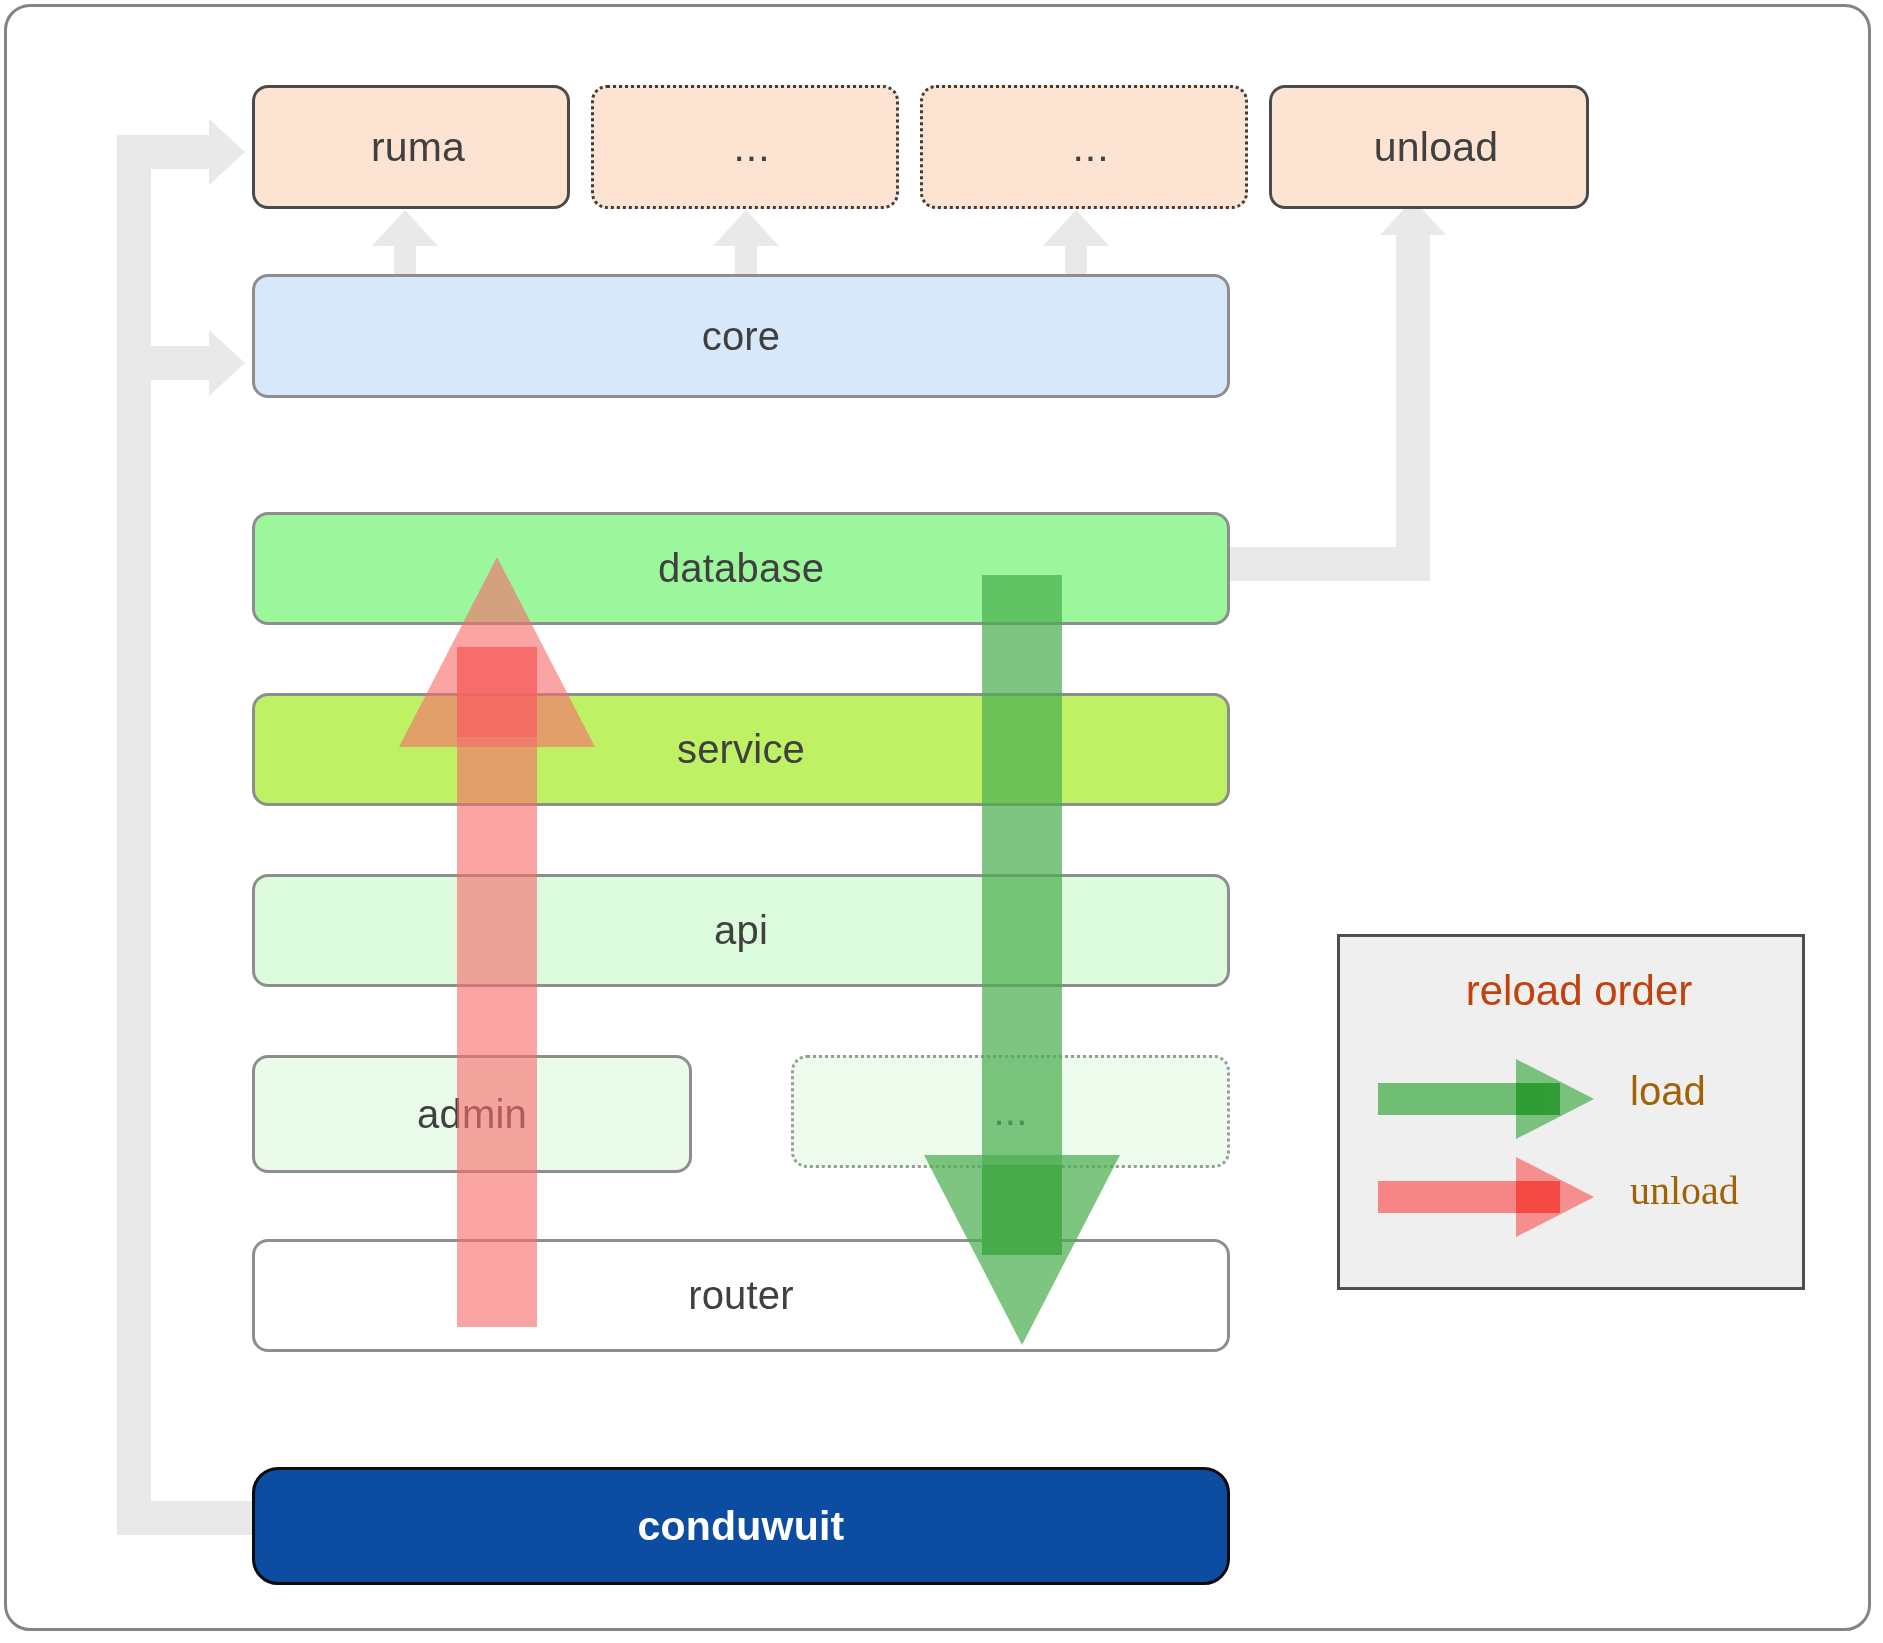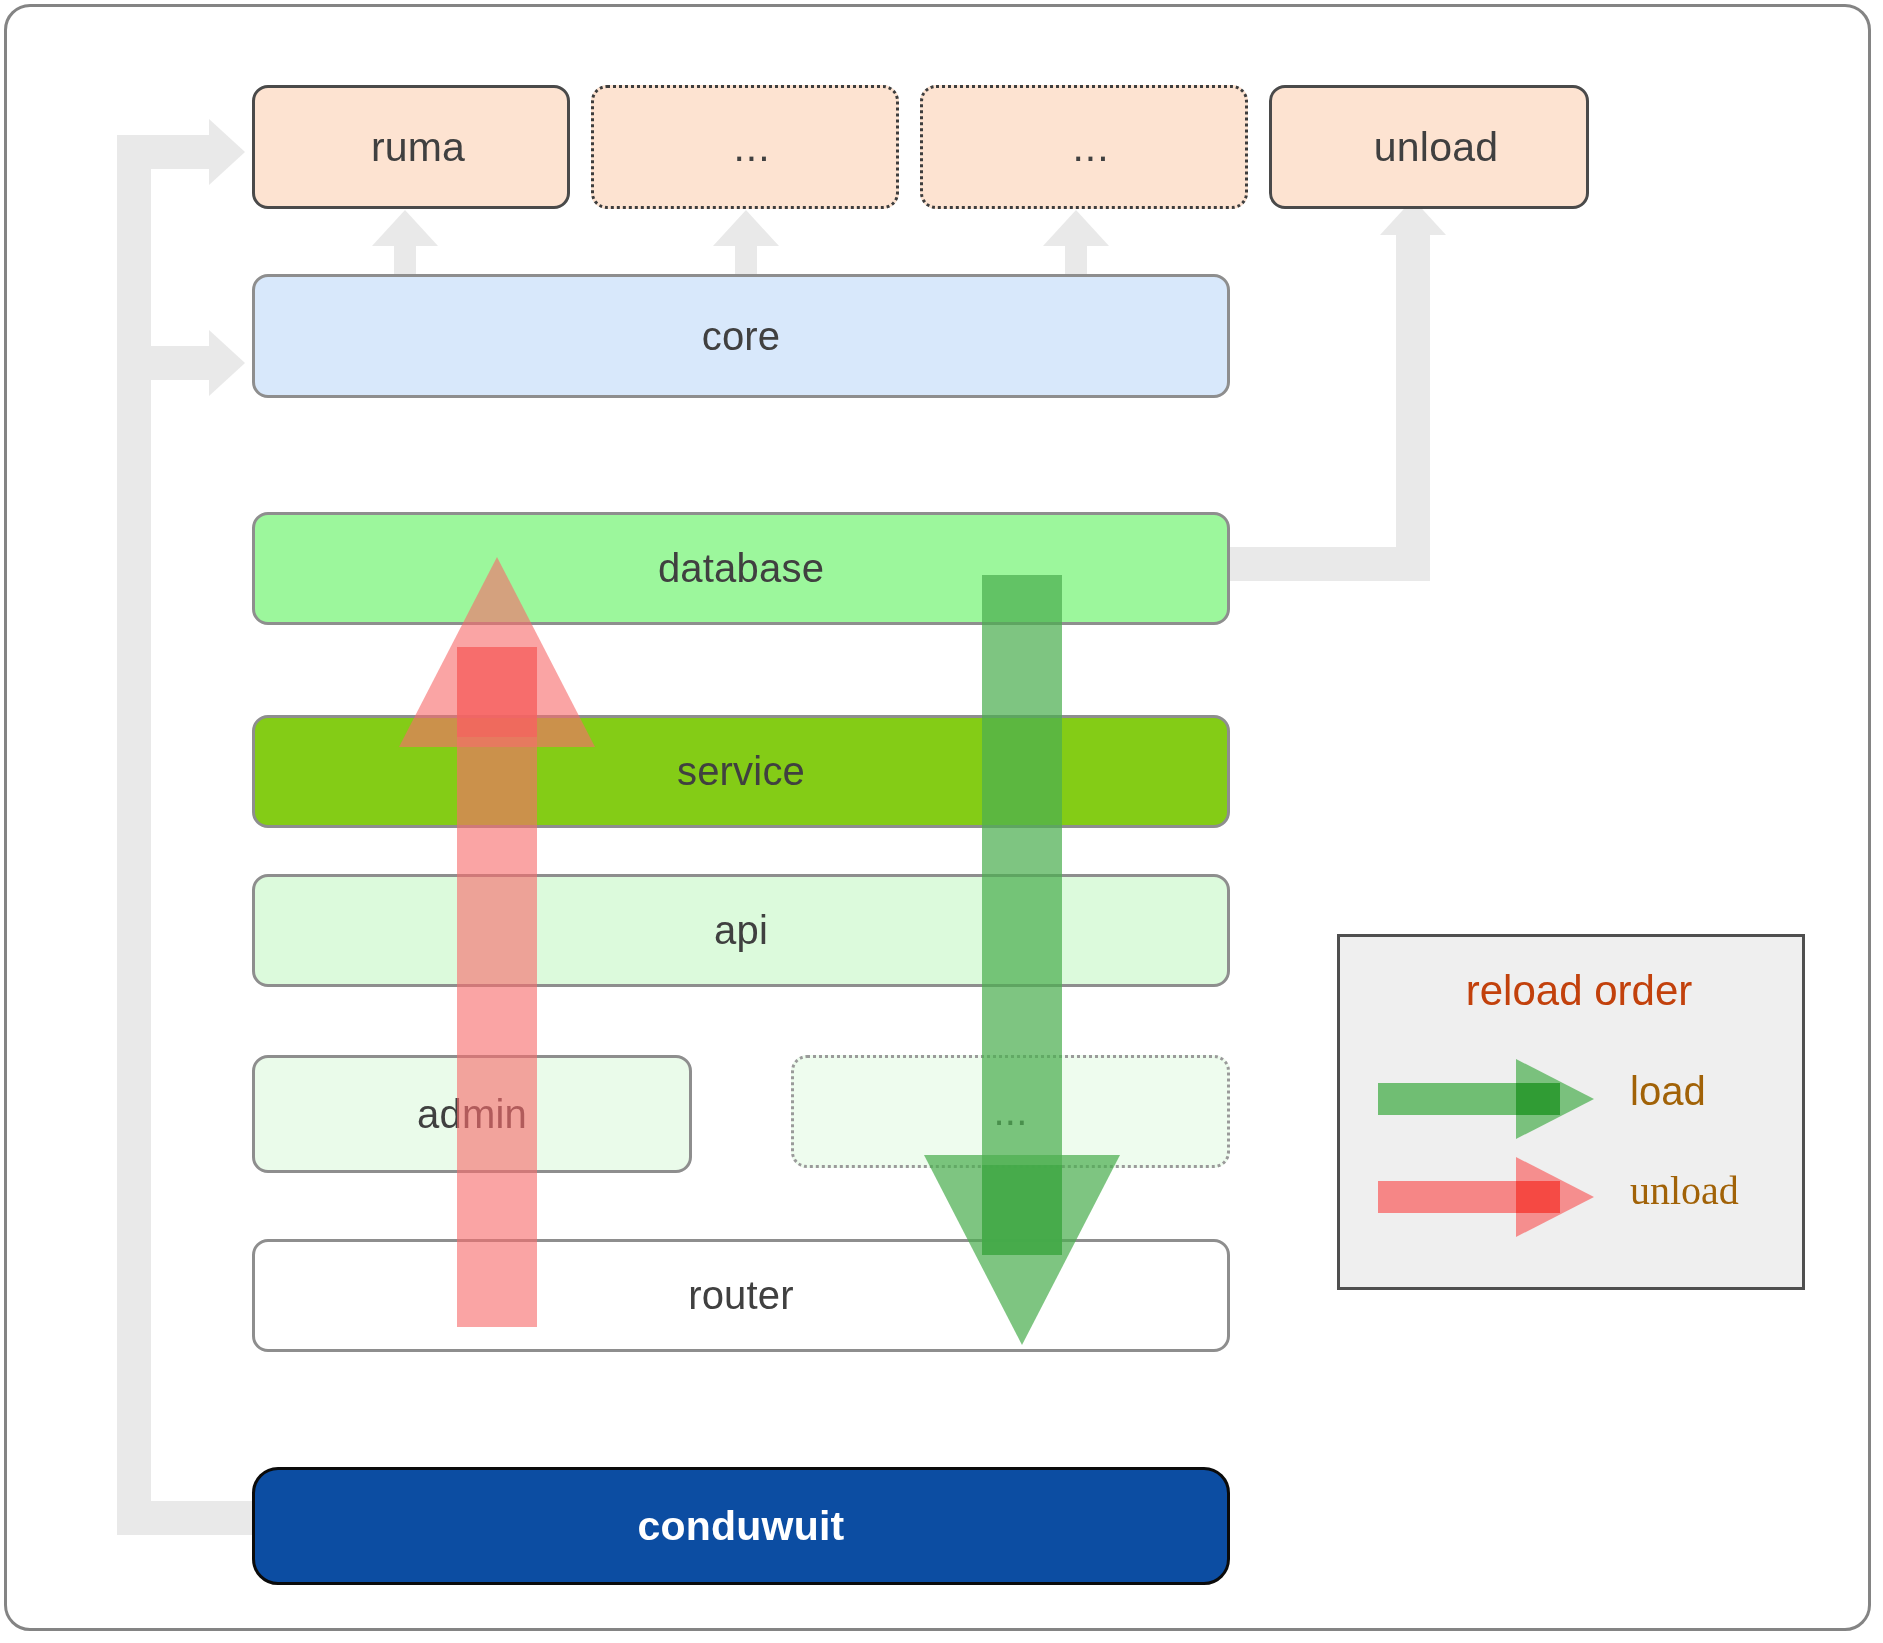--- a/index.html
+++ b/index.html
@@ -55,21 +55,21 @@
 
   
   .layer {
     left: 245px;
     width: 978px;
     border: 3px solid #8e8e8e;
     border-radius: 16px;
   }
   .layer-core { top: 267px; height: 124px; background: #d8e8fb; border-color: #8e8e8e; }
   .layer-db   { top: 505px; height: 113px; background: #9cf79c; }
-  .layer-svc  { top: 708px; height: 113px; background: #84cc16; }
+  .layer-svc  { top: 686px; height: 113px; background: #bef264; }
   .layer-api  { top: 867px; height: 113px; background: #dcfadc; }
   .layer-adm  { left: 245px; width: 440px; top: 1048px; height: 118px; background: #eafbea; }
   .layer-etc  { left: 784px; width: 439px; top: 1048px; height: 113px; background: #eefcee;
                 border: 3px dotted #9a9a9a; }
   .layer-rtr  { top: 1232px; height: 113px; background: #ffffff; }
 
   
   .app {
     left: 245px;
     width: 978px;

